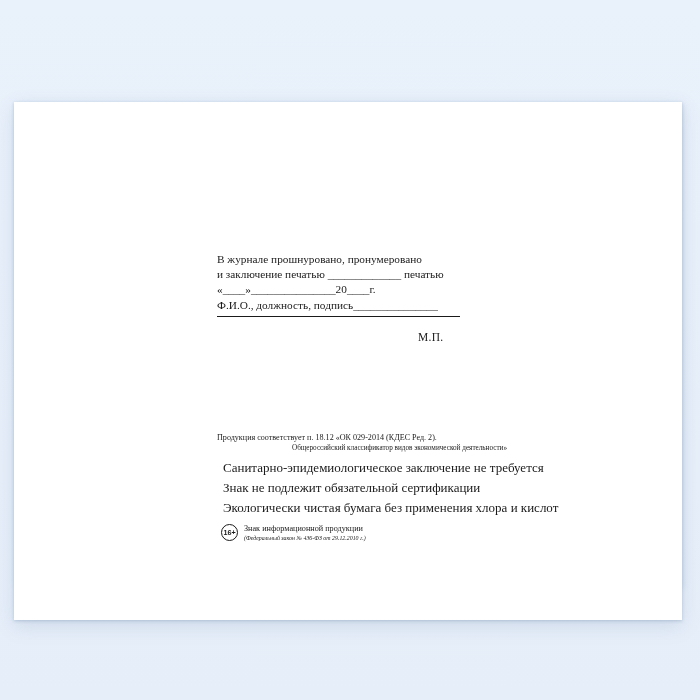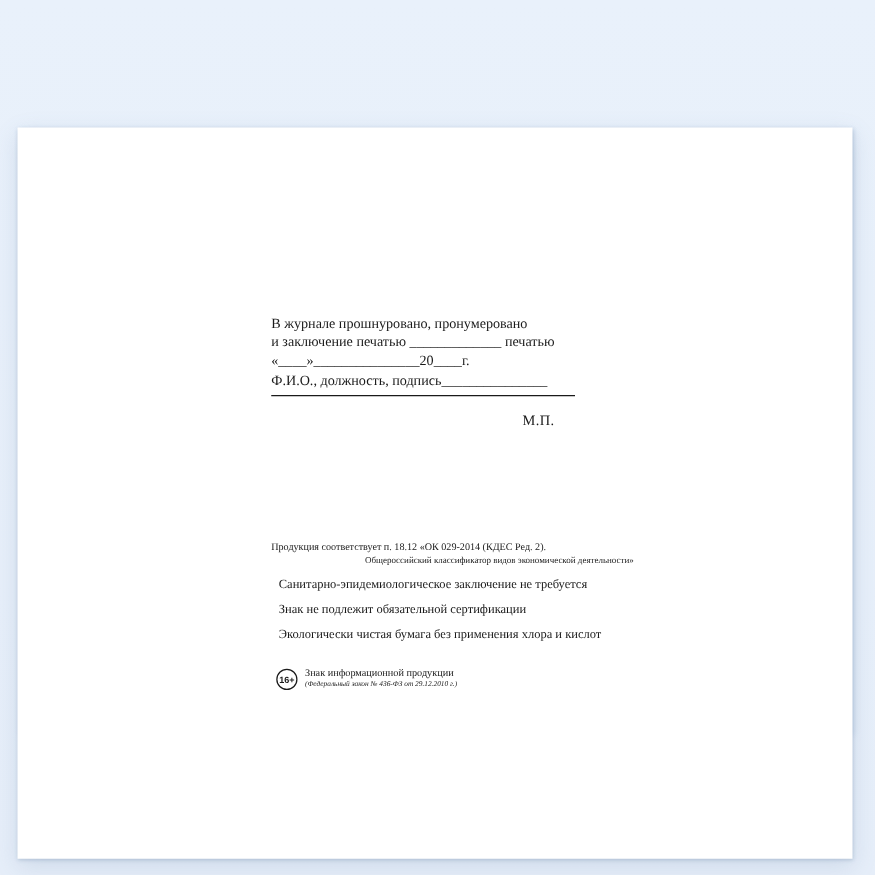--- a/index.html
+++ b/index.html
@@ -27,21 +27,21 @@
     height: 484px;
     background: #c9d8ea;
     filter: blur(3px);
     opacity: .55;
   }
   .page {
     position: absolute;
     left: 14px;
     top: 102px;
     width: 668px;
-    height: 585px;
+    height: 518px;
     background: #ffffff;
     box-shadow: 0 1px 3px rgba(90,120,160,.30), 0 6px 18px rgba(90,120,160,.18);
   }
   
   .top-block {
     position: absolute;
     left: 203px;
     top: 150px;
     width: 270px;
     color: #1a1a1a;
@@ -85,32 +85,32 @@
     white-space: nowrap;
     text-align: right;
   }
   .b-line3 {
     font-size: 7.2px;
     line-height: 10px;
     font-style: italic;
     white-space: nowrap;
   }
   .b-item {
-    font-size: 10px;
+    font-size: 13px;
     line-height: 11px;
     padding-left: 6px;
     white-space: nowrap;
   }
   .b-item.gap {
     margin-top: 9px;
   }
   .mark-row {
     display: flex;
-    align-items: center;
-    margin-top: 21px;
+    align-items: flex-start;
+    margin-top: 11px;
     padding-left: 4px;
   }
   .age-badge {
     width: 15px;
     height: 15px;
     border: 1px solid #1a1a1a;
     border-radius: 50%;
     display: flex;
     align-items: center;
     justify-content: center;

